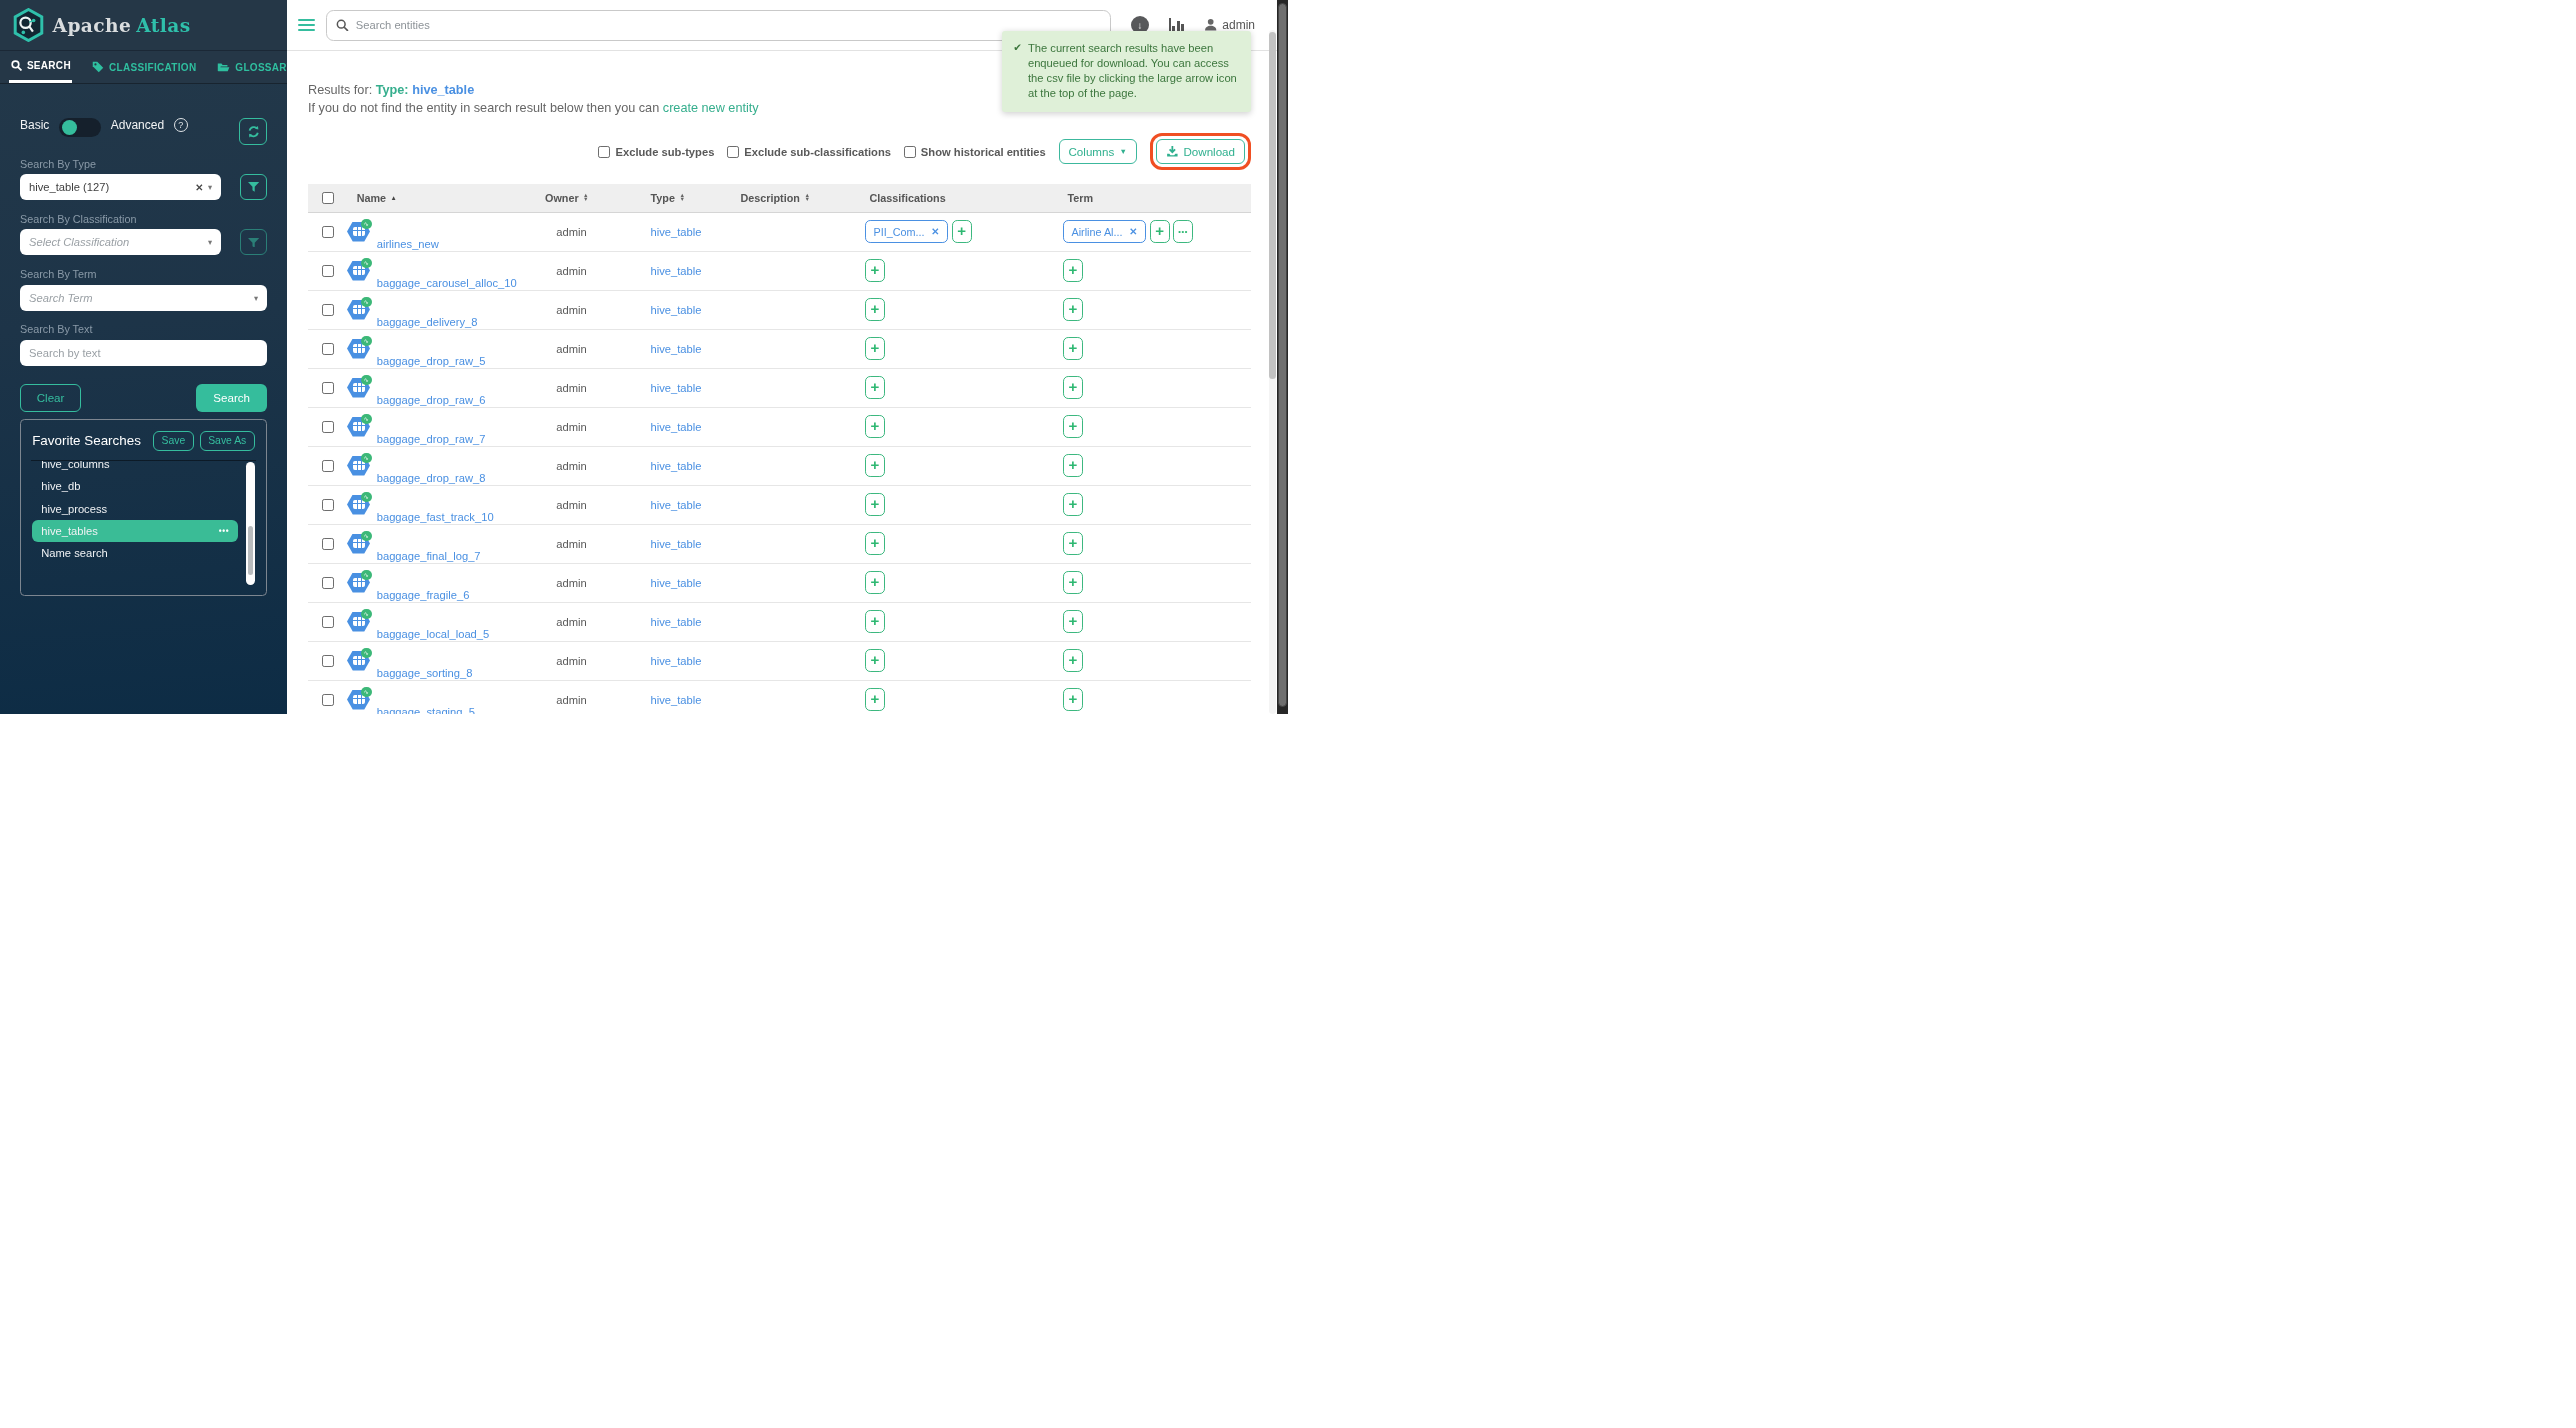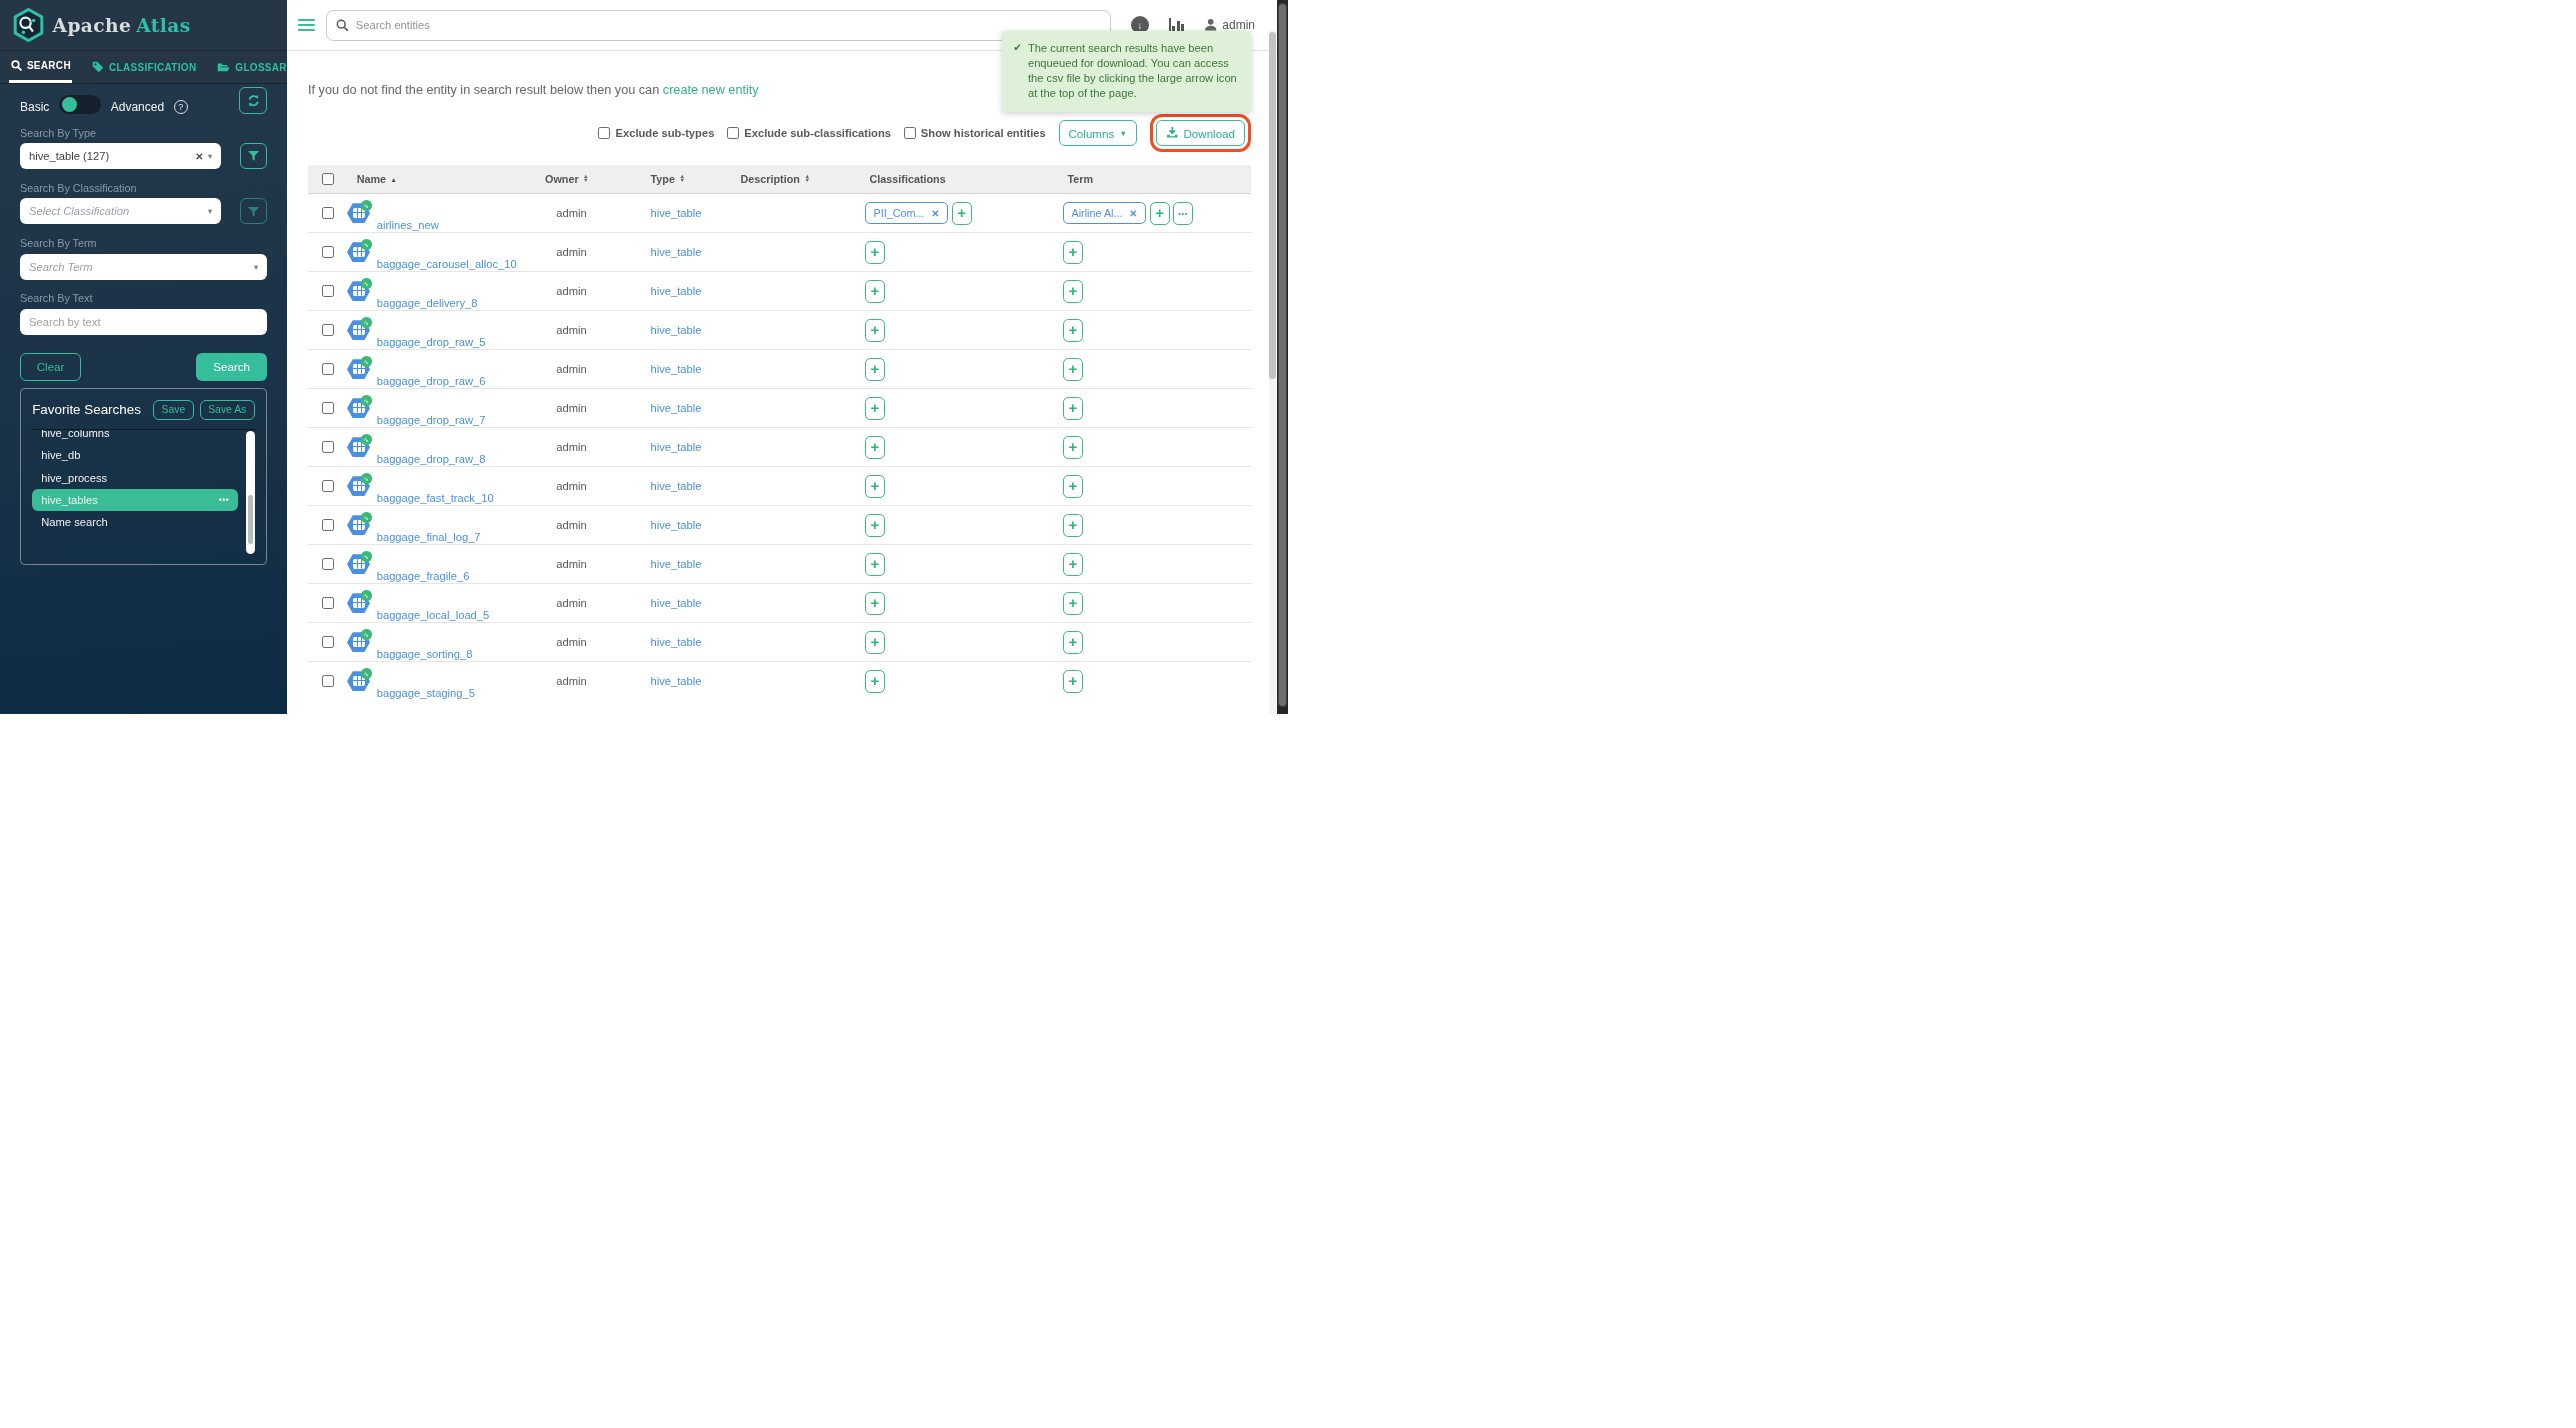--- a/index.html
+++ b/index.html
@@ -10,21 +10,21 @@
   
   .sidebar { width:287px; flex:0 0 287px; background:linear-gradient(175deg,#24394a 0%, #1d3448 45%, #0d2c45 100%); color:#fff; display:flex; flex-direction:column; }
   .logo-band { height:50px; background:#253747; display:flex; align-items:center; padding-left:13.4px; gap:8.2px; flex:0 0 50px; }
   .logo-text { font-family:"DejaVu Serif", serif; font-weight:bold; font-size:18.6px; letter-spacing:0.4px; }
   .logo-text .w1 { color:#d9dcde; }
   .logo-text .w2 { color:#2fc0ab; margin-left:5.2px; }
   .nav-band { height:34px; flex:0 0 34px; background:#253747; border-top:1.5px solid #1b2836; border-bottom:1.5px solid #18242f; display:flex; align-items:stretch; padding-left:9px; gap:18px; }
   .nav-tab { display:flex; align-items:center; gap:5.2px; font-size:10px; font-weight:bold; letter-spacing:0.3px; color:#2fbf9f; cursor:pointer; padding:0 1.5px; }
   .nav-tab.active { color:#fff; border-bottom:3px solid #fff; }
   .side-form { padding:0 20px; flex:1; }
-  .mode-row { margin-top:3px; display:flex; align-items:flex-end; gap:9.7px; }
+  .mode-row { margin-top:34px; display:flex; align-items:flex-start; gap:9.7px; }
   .mode-label { font-size:12px; color:#f2f4f5; }
   .toggle { width:42px; height:19.4px; background:#15202c; border-radius:9.7px; position:relative; cursor:pointer; flex:0 0 42px; }
   .toggle .knob { position:absolute; left:3px; top:2.2px; width:15px; height:15px; border-radius:50%; background:#35bd9c; }
   .help-circ { width:14px; height:14px; border:1.1px solid #dfe3e6; border-radius:50%; font-size:9px; display:flex; align-items:center; justify-content:center; color:#dfe3e6; }
   .refresh-btn { margin-left:auto; width:27.6px; height:27px; border:1.1px solid #35bd9e; border-radius:6px; background:transparent; display:flex; align-items:center; justify-content:center; cursor:pointer; }
   .fld-label { color:#8a9aa8; font-size:10.8px; margin:12.7px 0 4.5px; }
   .fld-row { display:flex; align-items:center; gap:19px; }
   .select { flex:1; height:26px; background:#fff; border-radius:6px; display:flex; align-items:center; padding:0 9px; color:#3f3f3f; font-size:11.2px; cursor:pointer; }
   .select .muted { color:#9aa0a5;font-style:italic; }
   .select .x { margin-left:auto; color:#444; font-weight:bold; font-size:9.7px; padding:0 4.5px; cursor:pointer; }
@@ -290,20 +290,25 @@
       </div>
     </div>
 
     <div class="toast">
       <span class="chk">✔</span>
       <span>The current search results have been enqueued for download. You can access the csv file by clicking the large arrow icon at the top of the page.</span>
     </div>
 
     <div class="results-block">
       <div>
+        <span>Results for:</span>
+        <span class="t-label">Type:</span>
+        <span class="t-value">hive_table</span>
+      </div>
+      <div>
         <span>If you do not find the entity in search result below then you can</span>
         <a class="create-link">create new entity</a>
       </div>
     </div>
 
     <div class="options-row">
       <span id="opt-checkboxes" style="display:flex;gap:12.7px;align-items:center;">
           <label class="opt-check">
             <span class="cb"></span>
             <span>Exclude sub-types</span>

